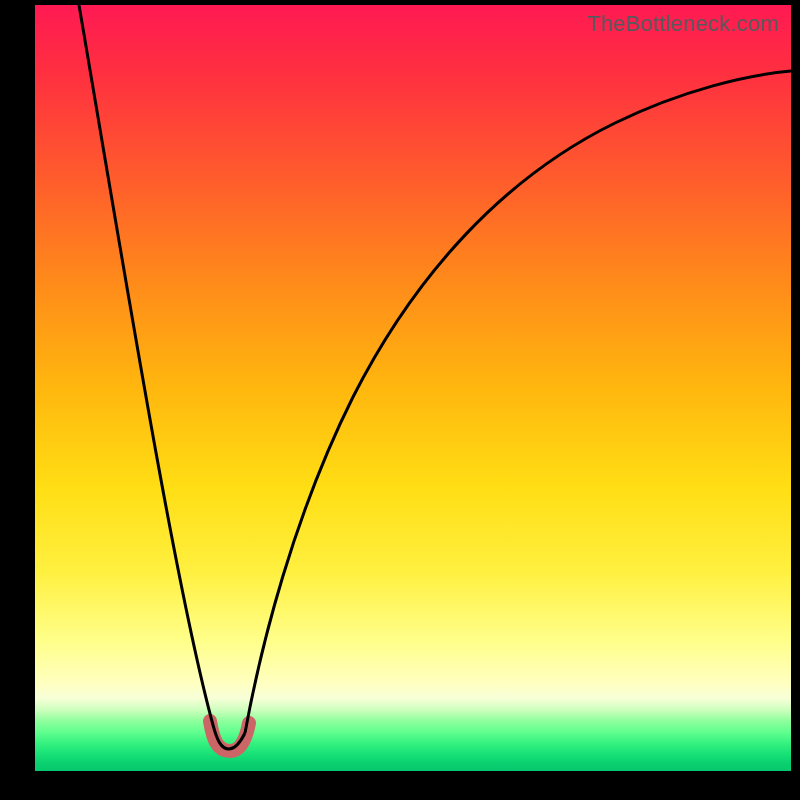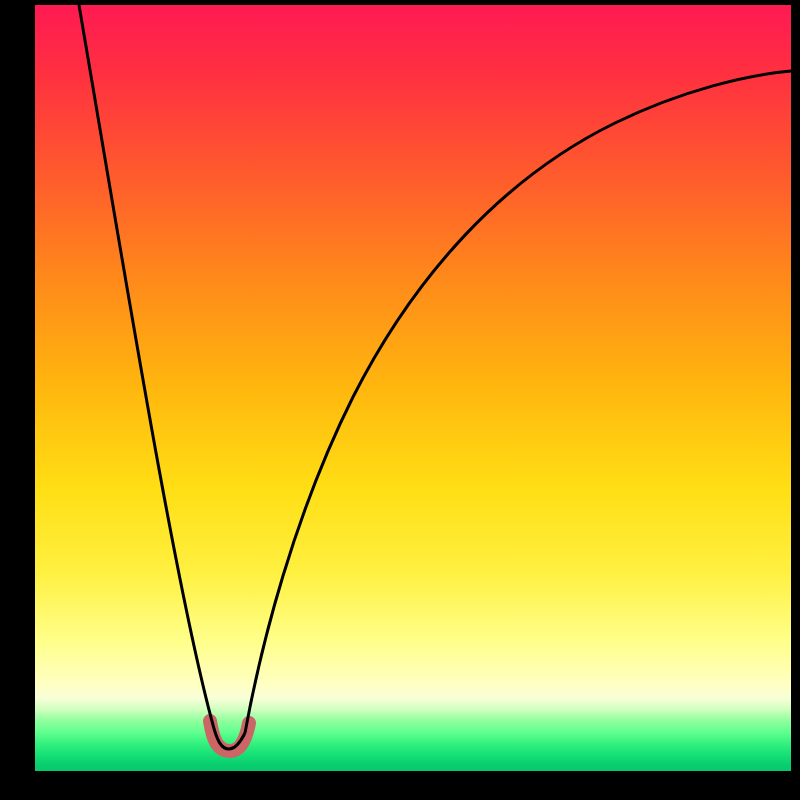--- a/index.html
+++ b/index.html
@@ -50,19 +50,20 @@
   svg.curves {
     position: absolute;
     left: 0;
     top: 0;
   }
 </style>
 </head>
 <body>
 
 <div class="frame">
+  <div class="watermark">TheBottleneck.com</div>
 
   <svg class="curves" width="756" height="766" viewBox="0 0 756 766">
     <path fill="none" stroke-linecap="round" stroke="#cc6666" stroke-width="14" d="M 175 716 C 178 734, 182 746, 195 746 C 206 746, 211 734, 214 718"></path>
     <path fill="none" stroke="#000" stroke-width="3" d="M 44 0 C 90 270, 140 580, 178 720 C 182 735, 186 744, 194 744 C 200 744, 205 738, 210 728"></path>
     <path fill="none" stroke="#000" stroke-width="3" d="M 210 728 C 226 640, 259 510, 318 392 C 380 270, 468 173, 580 118 C 648 85, 712 70, 756 66"></path>
   </svg>
 </div>
 
 </body></html>

